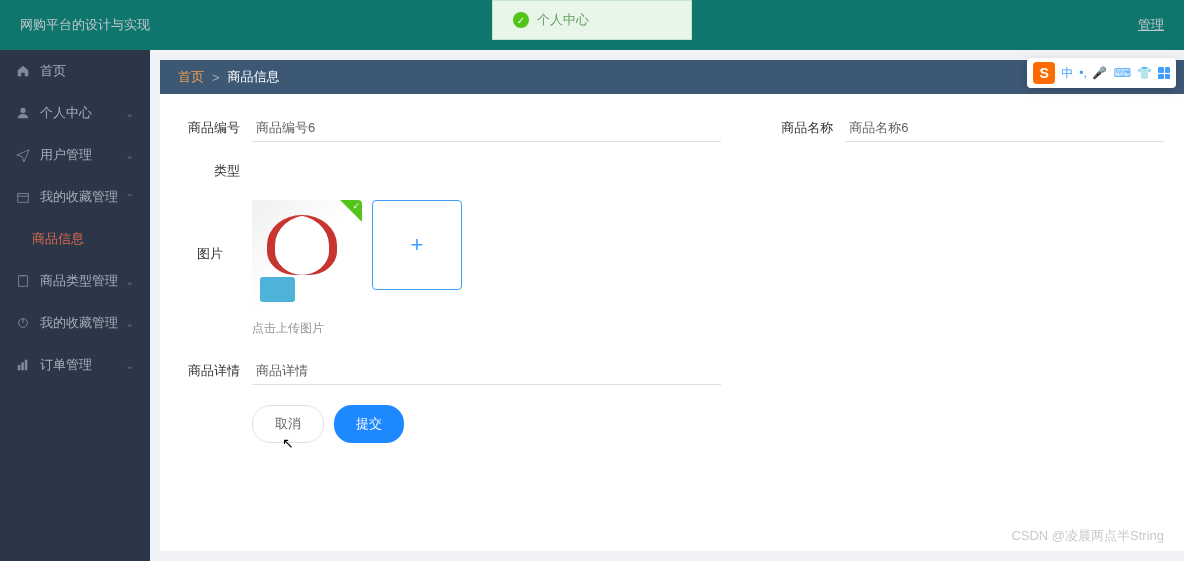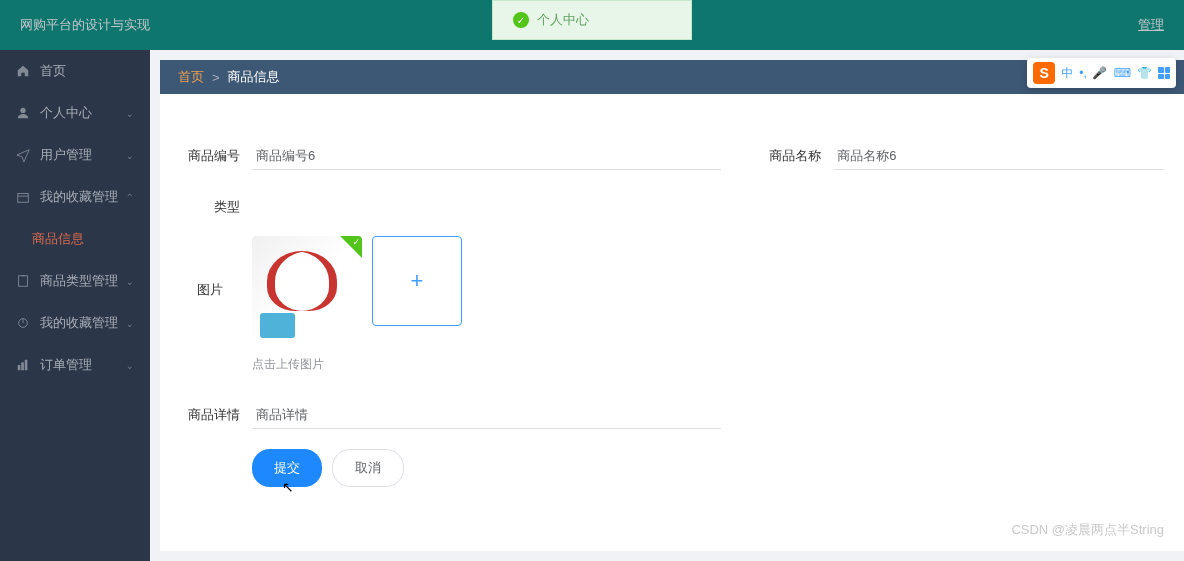--- a/index.html
+++ b/index.html
@@ -19,21 +19,21 @@
     .nav-arrow { margin-left: auto; opacity: 0.5; font-size: 10px; }
     .nav-sub { padding-left: 32px; color: #dd6b4d; }
     
     .main { flex: 1; background: #fff; margin: 10px 0 10px 10px; display: flex; flex-direction: column; overflow: hidden; }
     
     .breadcrumb { height: 34px; background: #3d5875; color: #fff; display: flex; align-items: center; padding: 0 18px; font-size: 13px; }
     .breadcrumb-home { color: #f0a050; }
     .breadcrumb-sep { margin: 0 8px; color: #aab; }
     
     .form-area { padding: 20px 20px; overflow-y: auto; }
-    .form-row { display: flex; gap: 40px; margin-bottom: 20px; margin-top: 28px; }
+    .form-row { display: flex; gap: 52px; margin-bottom: 20px; }
     .form-item { display: flex; align-items: center; }
     .form-item.left { flex: 0 0 55%; }
     .form-item.right { flex: 1; }
     .form-label { width: 60px; text-align: right; color: #333; margin-right: 12px; font-size: 13px; flex-shrink: 0; }
     .form-label.wide { width: 60px; }
     .required::before { content: "*"; color: #f56c6c; margin-right: 4px; }
     .form-input { flex: 1; border: none; border-bottom: 1px solid #dcdfe6; padding: 6px 4px; font-size: 13px; outline: none; color: #606266; background: transparent; }
     
     .img-row { display: flex; align-items: flex-start; margin-bottom: 10px; }
     .img-label { width: 60px; text-align: center; margin-right: 12px; padding-top: 45px; color: #333; }
@@ -54,21 +54,21 @@
     .btn-primary { background: #1e88ff; color: #fff; }
     .btn-default { background: #fff; color: #606266; border: 1px solid #dcdfe6; }
     .cursor { position: absolute; left: 30px; top: 30px; font-size: 14px; }
     
     .ime-bar { position: absolute; top: 58px; right: 8px; background: #fff; border-radius: 4px; box-shadow: 0 2px 8px rgba(0,0,0,0.15); padding: 4px 6px; display: flex; align-items: center; gap: 6px; z-index: 200; }
     .ime-logo { width: 22px; height: 22px; background: #ff6a00; border-radius: 4px; color: #fff; display: flex; align-items: center; justify-content: center; font-weight: bold; font-size: 14px; }
     .ime-item { font-size: 12px; color: #409eff; }
     .ime-dots { width: 12px; height: 12px; display: grid; grid-template-columns: 1fr 1fr; gap: 1px; }
     .ime-dots span { background: #409eff; border-radius: 1px; }
     
-    .watermark { position: absolute; bottom: 22px; right: 20px; color: #bbb; font-size: 13px; opacity: 0.8; margin-top: 32px; }
+    .watermark { position: absolute; bottom: 16px; right: 20px; color: #bbb; font-size: 13px; opacity: 0.8; margin-top: 32px; }
   </style>
 </head>
 <body>
 
 <div class="topbar">
   <div>网购平台的设计与实现</div>
   <div class="topbar-right">管理</div>
 </div>
 
 <div class="toast">
@@ -177,22 +177,22 @@
       <div class="upload-hint">点击上传图片</div>
 
       <div class="form-row">
         <div class="form-item left">
           <div class="form-label wide">商品详情</div>
           <input class="form-input" value="商品详情" style="">
         </div>
       </div>
 
       <div class="btn-row">
+        <button class="btn btn-default">取消</button>
         <button class="btn btn-primary">提交</button>
-        <button class="btn btn-default">取消</button>
         <span class="cursor">↖</span>
       </div>
     </div>
   </div>
 </div>
 
 <div class="ime-bar">
   <div class="ime-logo">S</div>
   <span class="ime-item">中</span>
   <span class="ime-item">•,</span>

